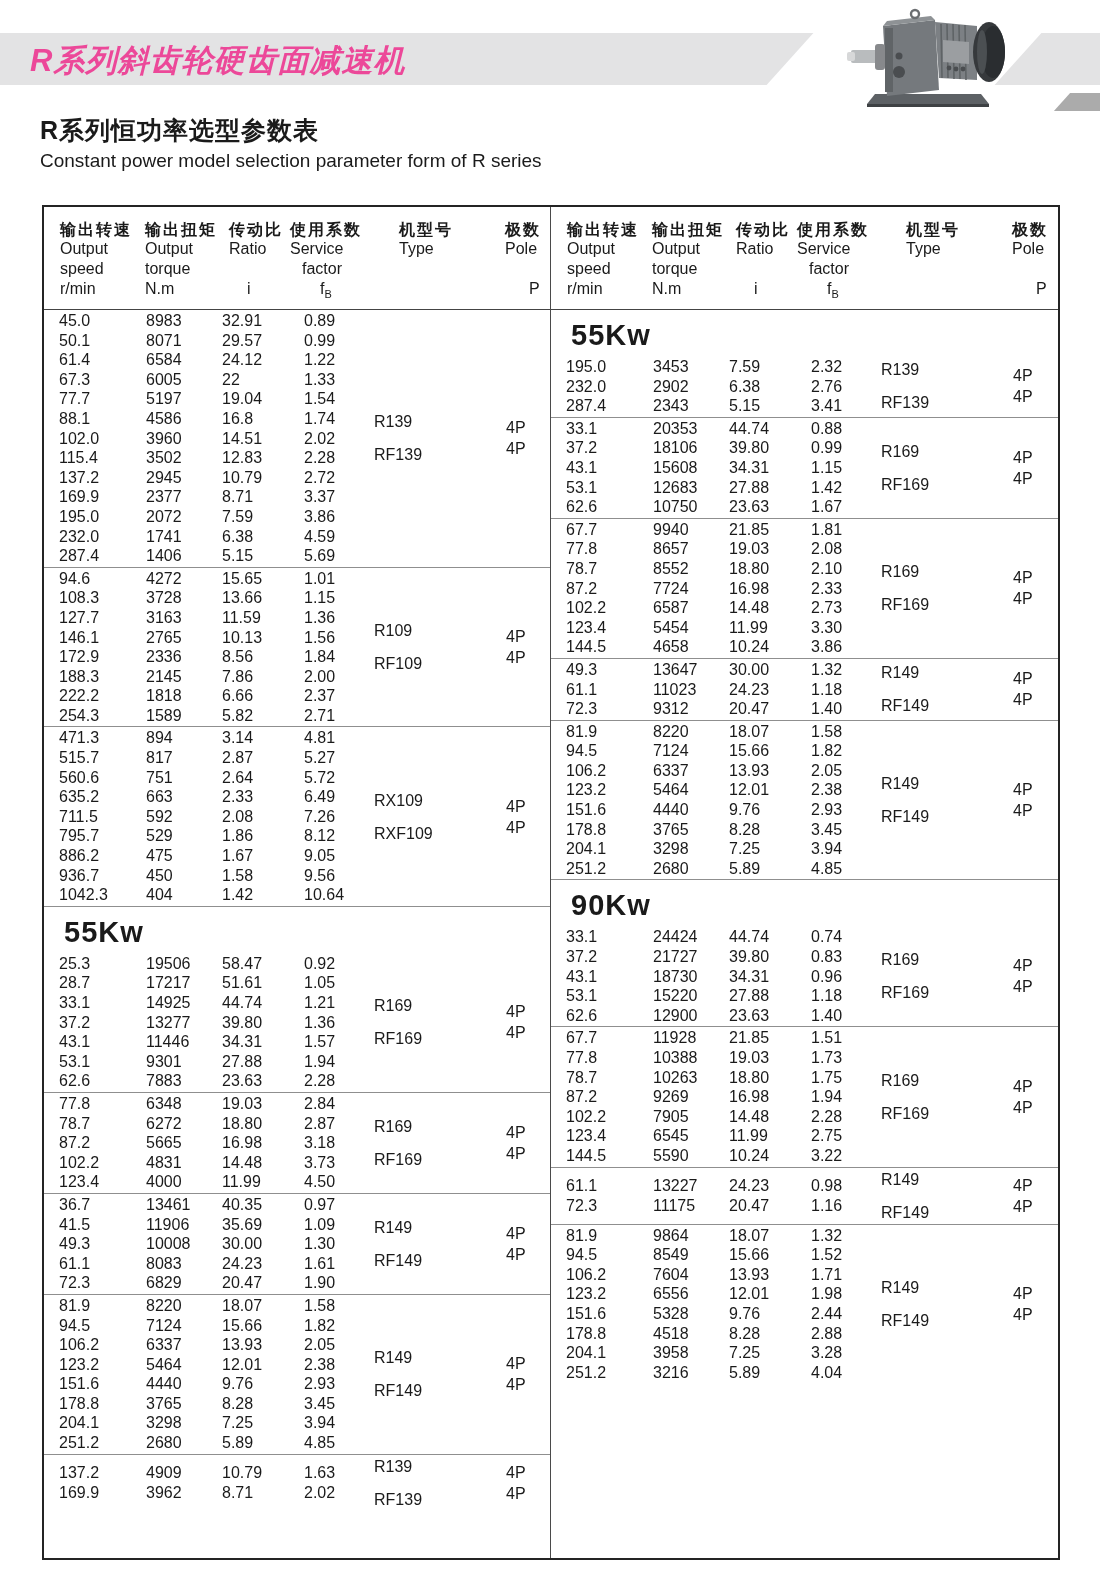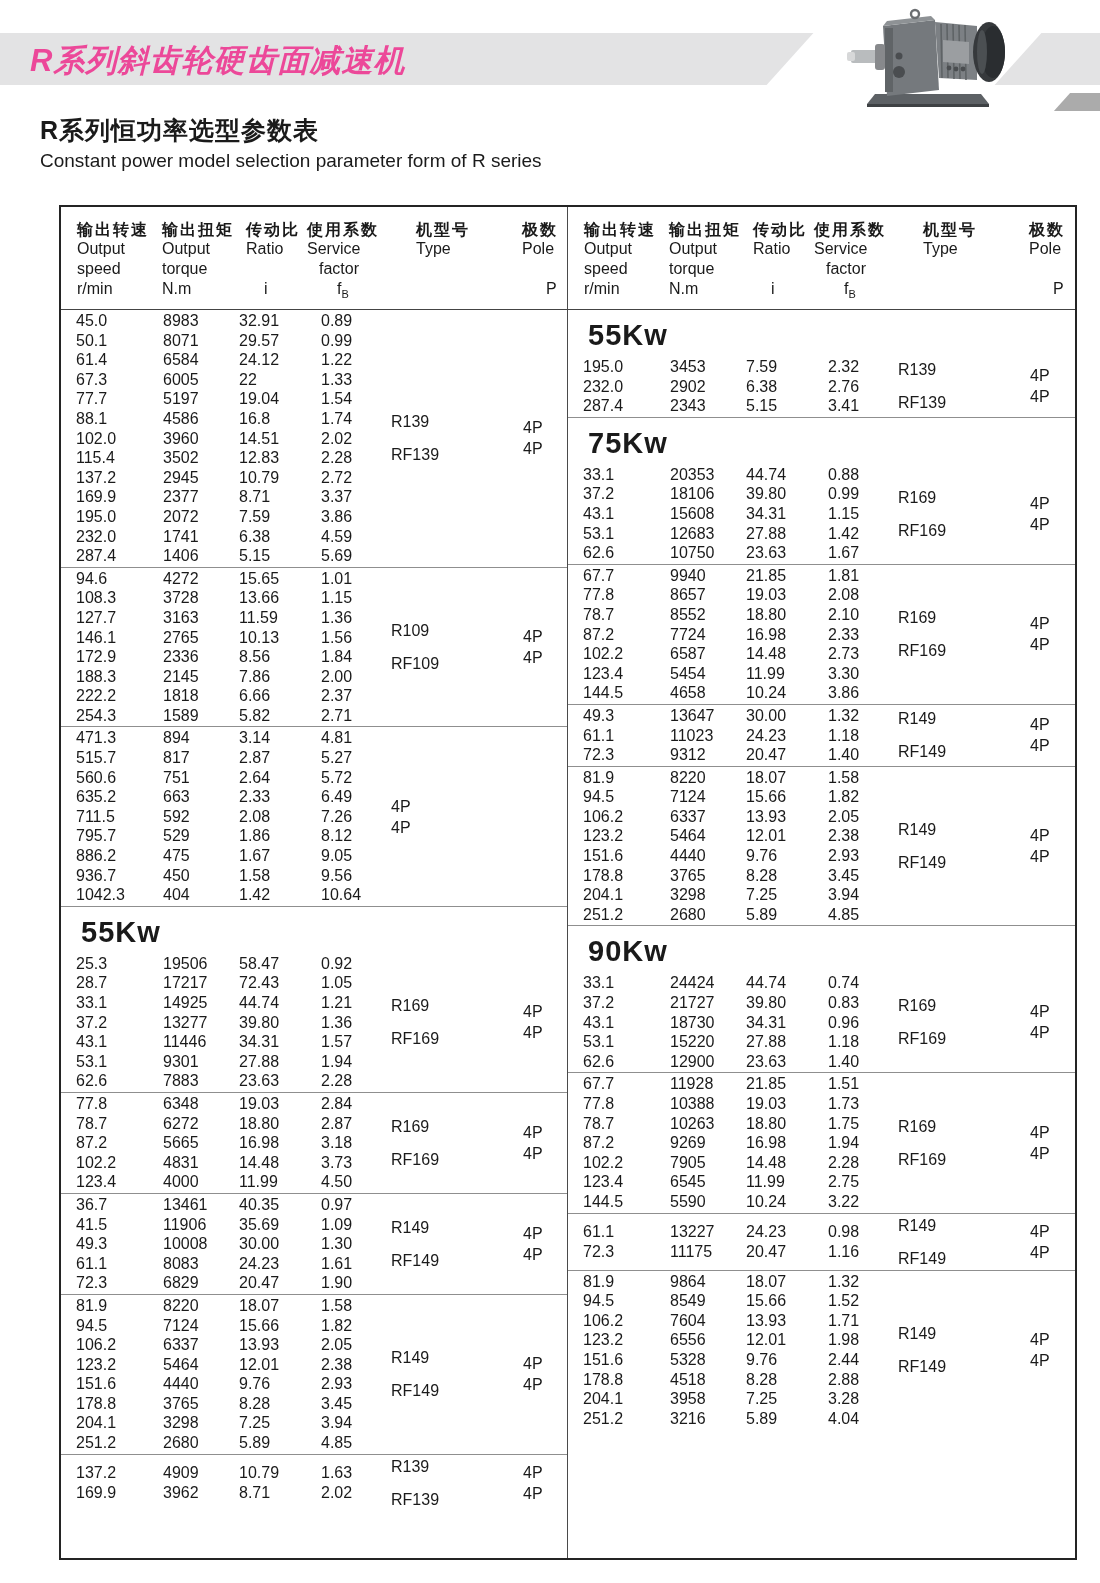--- a/index.html
+++ b/index.html
@@ -33,21 +33,21 @@
   .page-title-zh {
     position:absolute; left:40px; top:114px;
     font-size:25px; font-weight:bold; letter-spacing:1px;
   }
   .page-title-en {
     position:absolute; left:40px; top:150px; font-size:19px;
   }
 
   
   .power-table {
-    position:absolute; left:59px; top:205px; width:1014px; height:1351px;
+    position:absolute; left:42px; top:205px; width:1014px; height:1351px;
     border:2px solid #242424; display:flex; overflow:hidden; background:#fff;
   }
   .half { width:50%; box-sizing:border-box; display:flex; flex-direction:column; }
   .half-left { border-right:1px solid #4a4a4a; }
 
   .thead {
     height:103px; box-sizing:border-box; border-bottom:1px solid #444;
     display:grid; grid-template-columns:85px 84px 61px 109px 106px 1fr;
     padding:13px 0 0 16px; flex:none;
   }
@@ -305,35 +305,39 @@
             <div class="cell">9.05</div>
             <div class="cell">936.7</div>
             <div class="cell">450</div>
             <div class="cell">1.58</div>
             <div class="cell">9.56</div>
             <div class="cell">1042.3</div>
             <div class="cell">404</div>
             <div class="cell">1.42</div>
             <div class="cell">10.64</div>
           </div>
+          <div class="g-type">
+            <div class="t-label">RX109</div>
+            <div class="t-label">RXF109</div>
+          </div>
           <div class="g-pole">
             <div class="p-label">4P</div>
             <div class="p-label">4P</div>
           </div>
         </div>
         <div class="power-heading">55Kw</div>
         <div class="group">
           <div class="g-rows">
             <div class="cell">25.3</div>
             <div class="cell">19506</div>
             <div class="cell">58.47</div>
             <div class="cell">0.92</div>
             <div class="cell">28.7</div>
             <div class="cell">17217</div>
-            <div class="cell">72.43</div>
+            <div class="cell">51.61</div>
             <div class="cell">1.05</div>
             <div class="cell">33.1</div>
             <div class="cell">14925</div>
             <div class="cell">44.74</div>
             <div class="cell">1.21</div>
             <div class="cell">37.2</div>
             <div class="cell">13277</div>
             <div class="cell">39.80</div>
             <div class="cell">1.36</div>
             <div class="cell">43.1</div>
@@ -547,21 +551,20 @@
           </div>
           <div class="g-type">
             <div class="t-label">R139</div>
             <div class="t-label">RF139</div>
           </div>
           <div class="g-pole">
             <div class="p-label">4P</div>
             <div class="p-label">4P</div>
           </div>
         </div>
-        <div class="power-heading">75Kw</div>
         <div class="group">
           <div class="g-rows">
             <div class="cell">33.1</div>
             <div class="cell">20353</div>
             <div class="cell">44.74</div>
             <div class="cell">0.88</div>
             <div class="cell">37.2</div>
             <div class="cell">18106</div>
             <div class="cell">39.80</div>
             <div class="cell">0.99</div>

